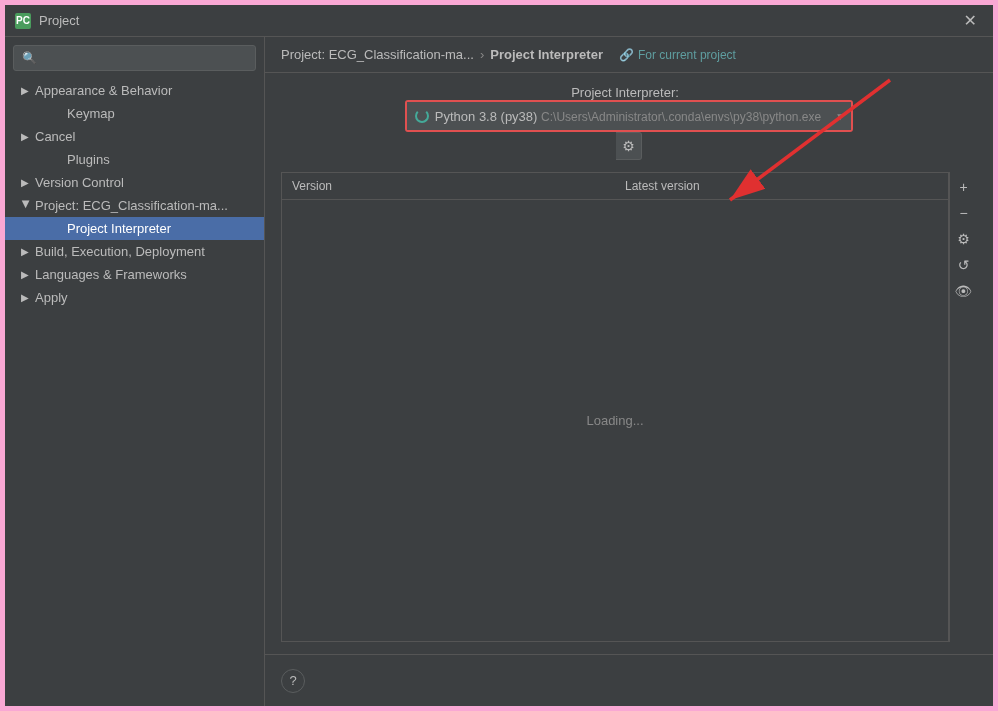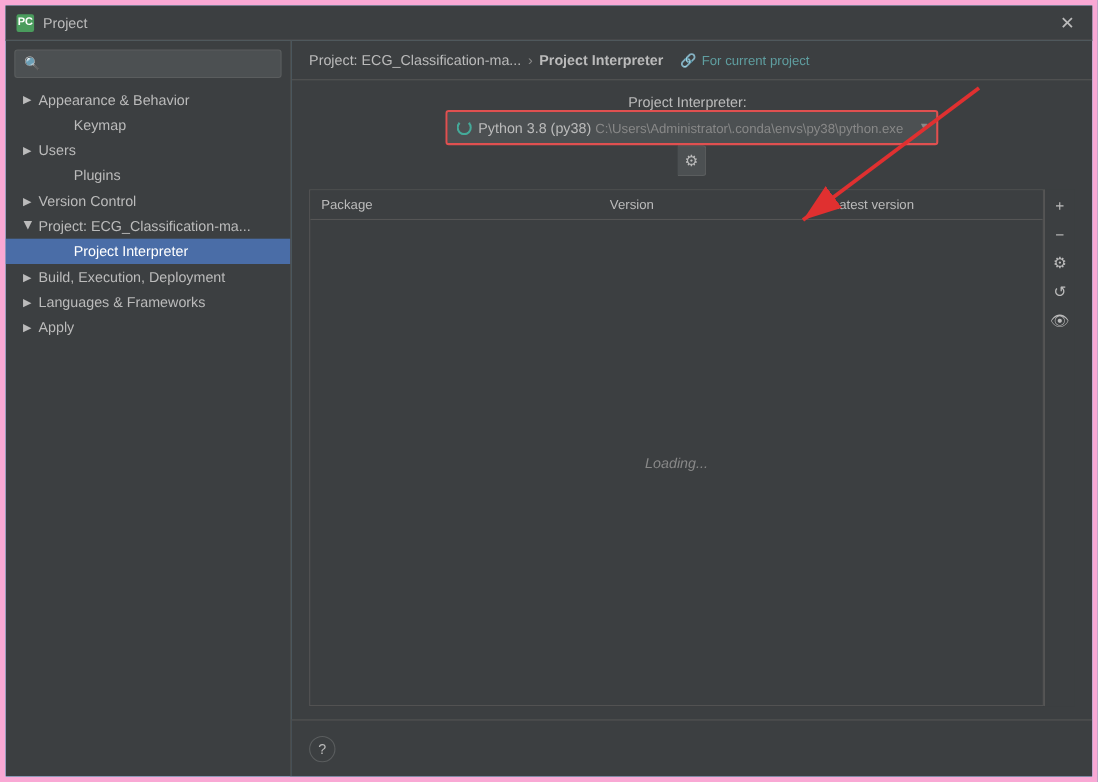--- a/index.html
+++ b/index.html
@@ -238,21 +238,20 @@
     .col-package { flex: 2; }
     .col-version { flex: 1.5; }
     .col-latest { flex: 1.5; }
     .table-body {
       flex: 1;
       display: flex;
       align-items: center;
       justify-content: center;
       color: #888;
       font-size: 13px;
-      font-style: italic;
     }
     .table-container {
       display: flex;
       flex: 1;
       overflow: hidden;
       position: relative;
     }
     .side-toolbar {
       width: 28px;
       background: #3c3f41;
@@ -359,21 +358,21 @@
         <div class="sidebar-item">
           <span class="arrow">▶</span>
           <span>Appearance &amp; Behavior</span>
         </div>
         <div class="sidebar-item indent1">
           <span class="arrow"></span>
           <span>Keymap</span>
         </div>
         <div class="sidebar-item">
           <span class="arrow">▶</span>
-          <span>Users</span>
+          <span>Cancel</span>
         </div>
         <div class="sidebar-item indent1">
           <span class="arrow"></span>
           <span>Plugins</span>
         </div>
         <div class="sidebar-item">
           <span class="arrow">▶</span>
           <span>Version Control</span>
         </div>
         <div class="sidebar-item">
@@ -425,21 +424,20 @@
             </div>
           </div>
           <div class="settings-btn">
             <span>⚙</span>
           </div>
         </div>
 
         <div class="table-container">
           <div class="package-table-wrapper">
             <div class="table-header">
-              <div class="table-header-cell col-package">Package</div>
               <div class="table-header-cell col-version">Version</div>
               <div class="table-header-cell col-latest">Latest version</div>
             </div>
             <div class="table-body">
               <span>Loading...</span>
             </div>
           </div>
           <div class="side-toolbar">
             <button class="side-btn">+</button>
             <button class="side-btn">−</button>

